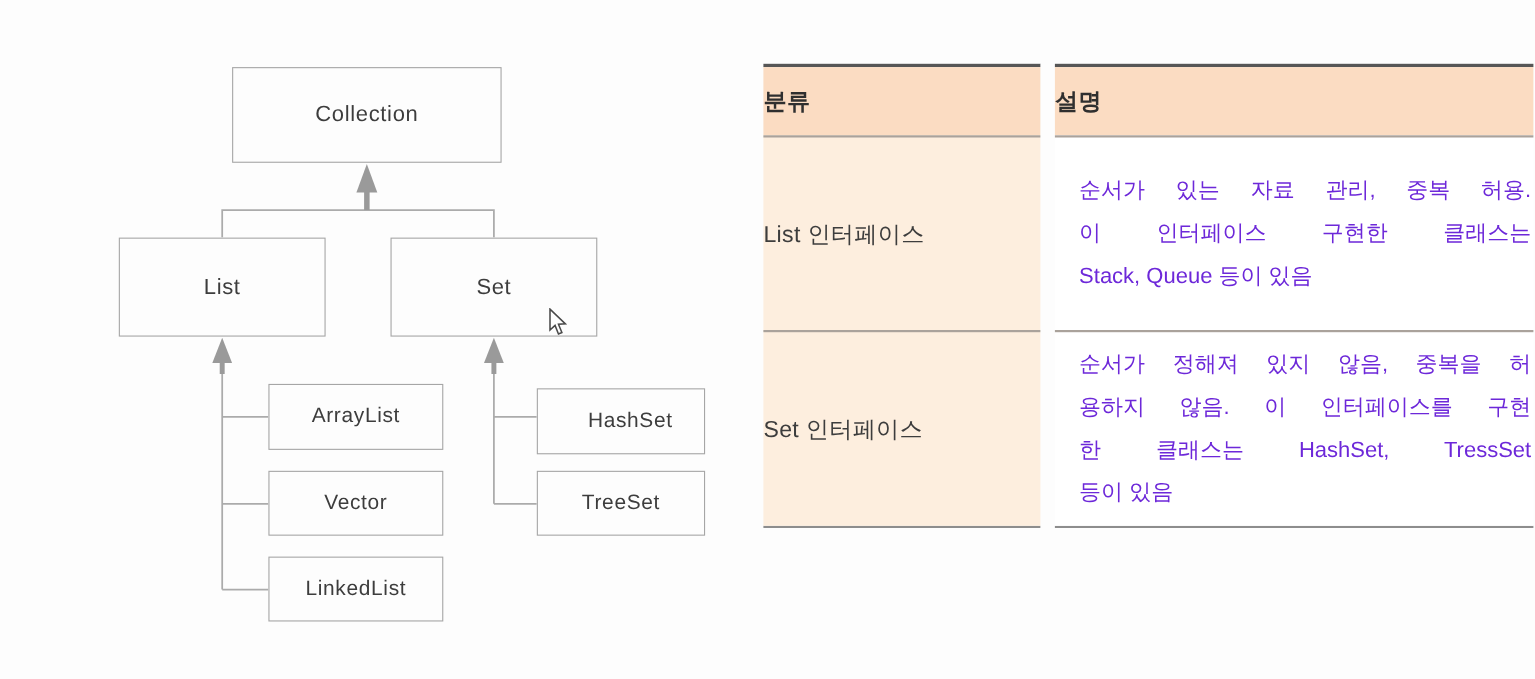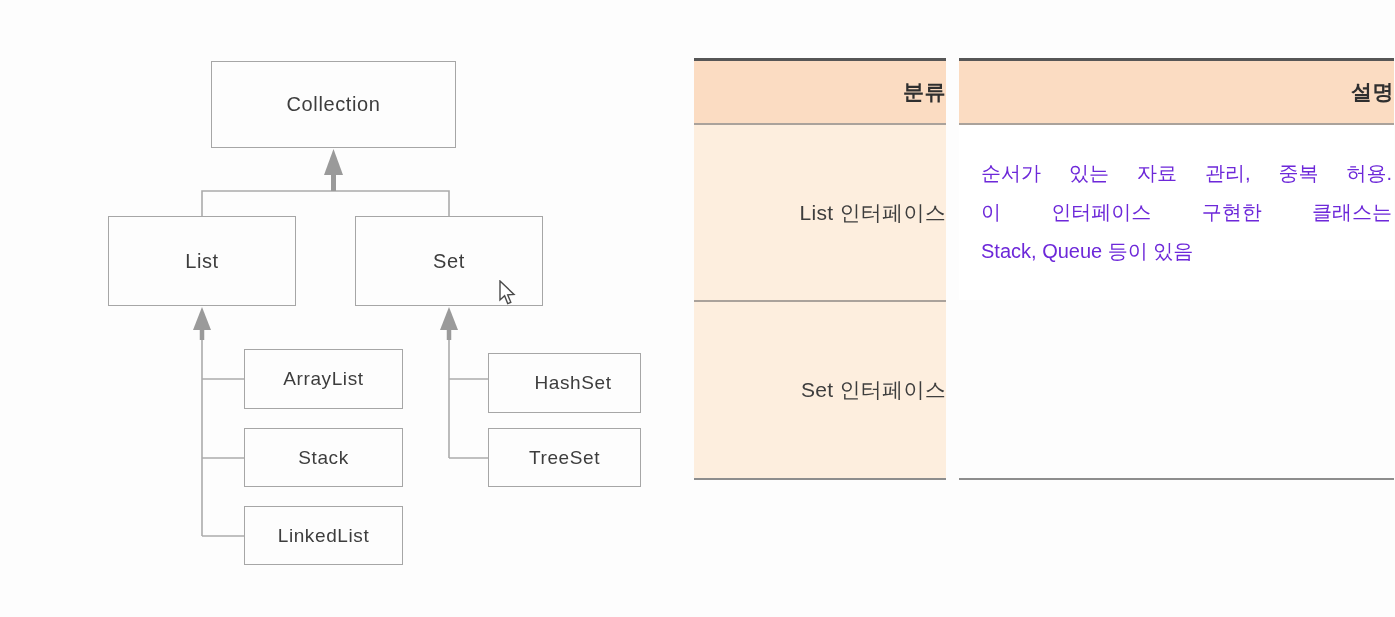--- a/index.html
+++ b/index.html
@@ -29,21 +29,21 @@
   .box-treeset{left:472px;top:428px;width:153px;height:59px;}
   .cursor{position:absolute;left:482px;top:280px;width:18px;height:27px;}
 
   
   .ktable{position:absolute;left:678px;top:58px;width:700px;display:flex;}
   .col{display:flex;flex-direction:column;box-sizing:border-box;
        border-top:3px solid #565656;border-bottom:2px solid #8d8d8d;}
   .col-left{width:252px;}
   .col-gap{width:13px;background:#fdfdfd;}
   .col-right{width:435px;}
-  .cell{box-sizing:border-box;display:flex;align-items:center;justify-content:flex-end;}
+  .cell{box-sizing:border-box;display:flex;align-items:center;justify-content:flex-start;}
   .th{height:62px;background:#fbdcc2;color:#2f2f2f;font-size:21px;font-weight:bold;letter-spacing:0.5px;}
   .td{border-top:2px solid #aaa29b;}
   .td-cat{background:#fdeede;color:#3d3d3d;font-size:21px;letter-spacing:0.3px;}
   .td-cat.r1{height:177px;}
   .td-cat.r2{height:178px;}
   .td-desc{background:#ffffff;flex-direction:column;align-items:stretch;justify-content:center;
            padding:0 2px 0 22px;color:#6d28d9;font-size:20px;}
   .td-desc.r1{height:177px;}
   .td-desc.r2{height:178px;}
   .dline{line-height:39px;white-space:nowrap;}
@@ -82,21 +82,21 @@
     <div class="dbox box-list">
       <span>List</span>
     </div>
     <div class="dbox box-set">
       <span>Set</span>
     </div>
     <div class="dbox small box-arraylist">
       <span>ArrayList</span>
     </div>
     <div class="dbox small box-vector">
-      <span>Stack</span>
+      <span>Vector</span>
     </div>
     <div class="dbox small box-linkedlist">
       <span>LinkedList</span>
     </div>
     <div class="dbox small box-hashset">
       <span>HashSet</span>
     </div>
     <div class="dbox small box-treeset">
       <span>TreeSet</span>
     </div>
@@ -124,16 +124,22 @@
 
     <div class="col col-right">
       <div class="cell th">
         <span>설명</span>
       </div>
       <div class="cell td td-desc r1">
         <div class="dline just">순서가 있는 자료 관리, 중복 허용.</div>
         <div class="dline just">이 인터페이스 구현한 클래스는</div>
         <div class="dline">Stack, Queue 등이 있음</div>
       </div>
+      <div class="cell td td-desc r2">
+        <div class="dline just">순서가 정해져 있지 않음, 중복을 허</div>
+        <div class="dline just">용하지 않음. 이 인터페이스를 구현</div>
+        <div class="dline just">한 클래스는 HashSet, TressSet</div>
+        <div class="dline">등이 있음</div>
+      </div>
     </div>
 
   </div>
 </div>
 
 </body></html>

